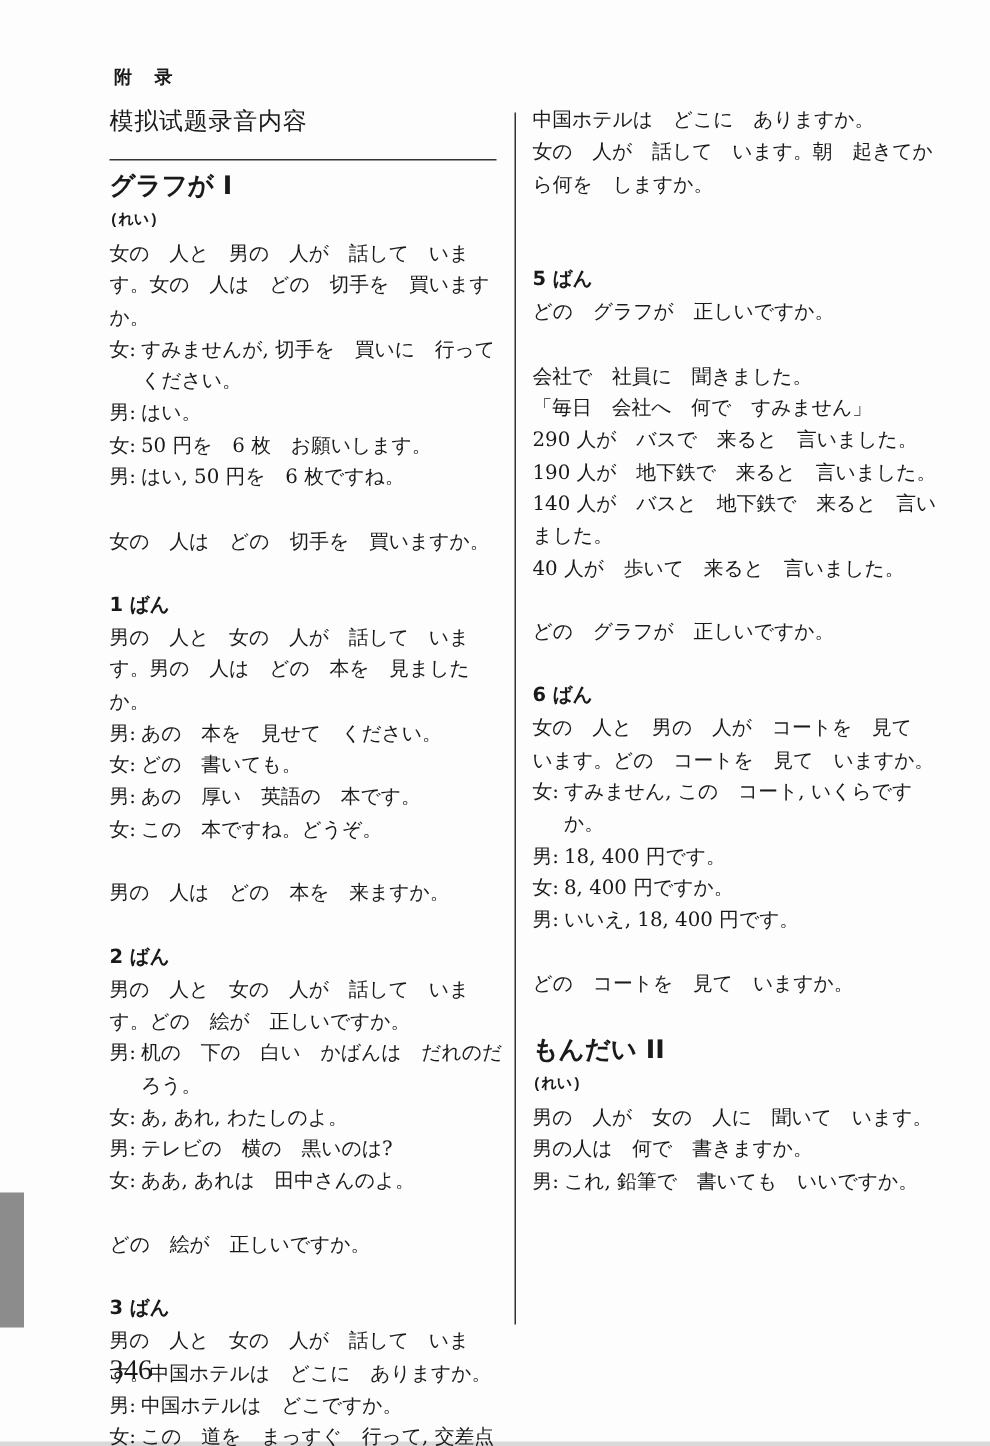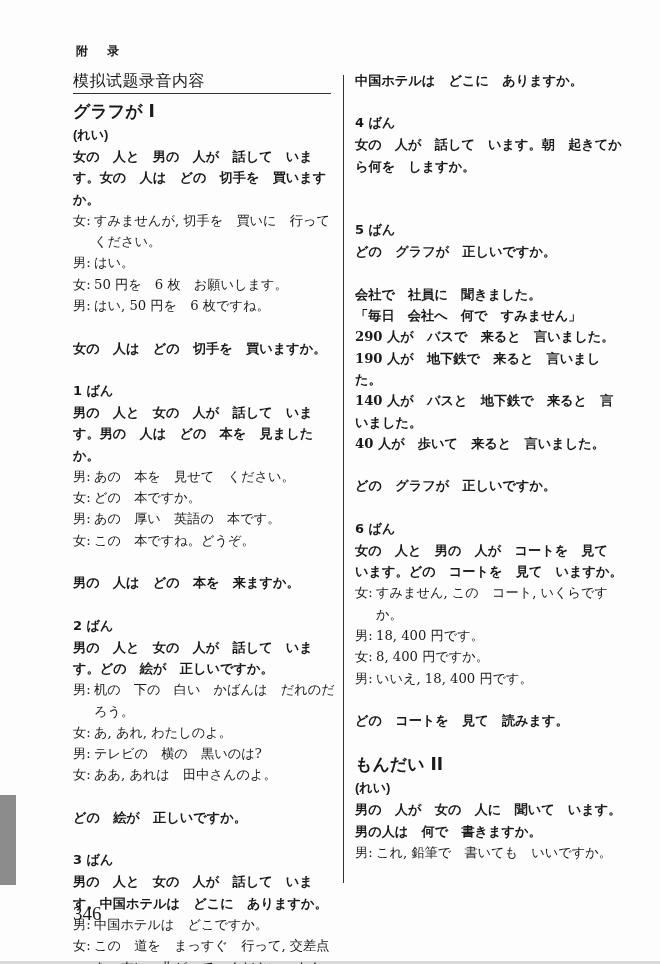--- a/index.html
+++ b/index.html
@@ -2,30 +2,30 @@
 <html><head>
 <meta charset="utf-8">
 <style>
   html, body { margin:0; padding:0; }
   body {
     width:660px; height:964px; background:#fdfdfd; position:relative; overflow:hidden;
     font-family:"DejaVu Serif", "Liberation Serif", serif; color:#1a1a1a;
   }
   .page-bottom-edge { position:absolute; left:0; right:0; bottom:0; height:3px; background:#d9d9d9; }
   .thumb-tab { position:absolute; left:0; top:795px; width:16px; height:90px; background:#8c8c8c; }
-  .running-head { position:absolute; left:76px; top:43px; font-family:Liberation Mono, monospace; font-weight:bold; font-size:12px; letter-spacing:6px; }
+  .running-head { position:absolute; left:76px; top:43px; font-family:Liberation Serif, serif; font-weight:bold; font-size:12px; letter-spacing:6px; }
   .col { position:absolute; top:70px; font-size:13.2px; line-height:21.3px; }
   .col.left { left:73px; width:262px; }
   .col.right { left:355px; width:270px; top:70px; }
   .divider { position:absolute; left:343px; top:75px; width:1px; height:808px; background:#333; }
-  .section-title { font-size:16px; line-height:22px; padding-bottom:1px; border-bottom:1px solid #333; margin-bottom:4px; width:258px; letter-spacing:0.5px; }
+  .section-title { font-size:16px; line-height:22px; padding-bottom:14px; border-bottom:1px solid #333; margin-bottom:4px; width:258px; letter-spacing:0.5px; }
   .mondai { font-family:"DejaVu Sans", sans-serif; font-weight:bold; font-size:17px; line-height:26px; }
-  .sub { font-family:Liberation Sans, sans-serif; font-weight:bold; font-size:13px; line-height:22px; }
+  .sub { font-family:Liberation Mono, monospace; font-weight:bold; font-size:10px; line-height:22px; }
   .ban { font-family:"DejaVu Sans", sans-serif; font-weight:bold; font-size:13px; line-height:22px; margin-top:21px; }
-  .line { white-space:normal;font-weight:bold; }
+  .line { white-space:normal; }
   .gap { height:21.3px; }
   .dlg { display:flex; }
   .dlg .spk { flex:0 0 auto; width:21px; }
   .dlg .txt { flex:1 1 auto; }
   .indent { text-indent:1.2em; }
   .page-number { position:absolute; left:73px; top:903px; font-family:Liberation Serif, serif; font-size:19px; }
 </style>
 </head>
 <body>
 
@@ -65,21 +65,21 @@
 
   <div>
     <div class="ban">1 ばん</div>
     <div class="line">男の　人と　女の　人が　話して　います。男の　人は　どの　本を　見ましたか。</div>
     <div class="dlg">
         <span class="spk">男:</span>
         <span class="txt">あの　本を　見せて　ください。</span>
       </div>
     <div class="dlg">
         <span class="spk">女:</span>
-        <span class="txt">どの　本ですか。</span>
+        <span class="txt">どの　書いても。</span>
       </div>
     <div class="dlg">
         <span class="spk">男:</span>
         <span class="txt">あの　厚い　英語の　本です。</span>
       </div>
     <div class="dlg">
         <span class="spk">女:</span>
         <span class="txt">この　本ですね。どうぞ。</span>
       </div>
     <div class="gap"></div>
@@ -121,21 +121,20 @@
         <span class="txt">この　道を　まっすぐ　行って, 交差点を　右に　曲がって　ください。すぐ　左に　ありますよ。</span>
       </div>
 
   </div>
 </div>
 
 <div class="col right">
   <div class="line">中国ホテルは　どこに　ありますか。</div>
 
   <div>
-    <div class="ban">4 ばん</div>
     <div class="line">女の　人が　話して　います。朝　起きてから何を　しますか。</div>
     <div class="gap"></div>
   </div>
 
   <div>
     <div class="ban">5 ばん</div>
     <div class="line">どの　グラフが　正しいですか。</div>
     <div class="gap"></div>
     <div class="line">会社で　社員に　聞きました。</div>
     <div class="line">「毎日　会社へ　何で　すみません」</div>
@@ -160,21 +159,21 @@
       </div>
     <div class="dlg">
         <span class="spk">女:</span>
         <span class="txt">8, 400 円ですか。</span>
       </div>
     <div class="dlg">
         <span class="spk">男:</span>
         <span class="txt">いいえ, 18, 400 円です。</span>
       </div>
     <div class="gap"></div>
-    <div class="line">どの　コートを　見て　読みます。</div>
+    <div class="line">どの　コートを　見て　いますか。</div>
   </div>
 
   <div class="mondai" style="margin-top:20px;">もんだい II</div>
   <div>
     <div class="sub">(れい)</div>
     <div class="line">男の　人が　女の　人に　聞いて　います。男の人は　何で　書きますか。</div>
     <div class="dlg">
         <span class="spk">男:</span>
         <span class="txt">これ, 鉛筆で　書いても　いいですか。</span>
       </div>

